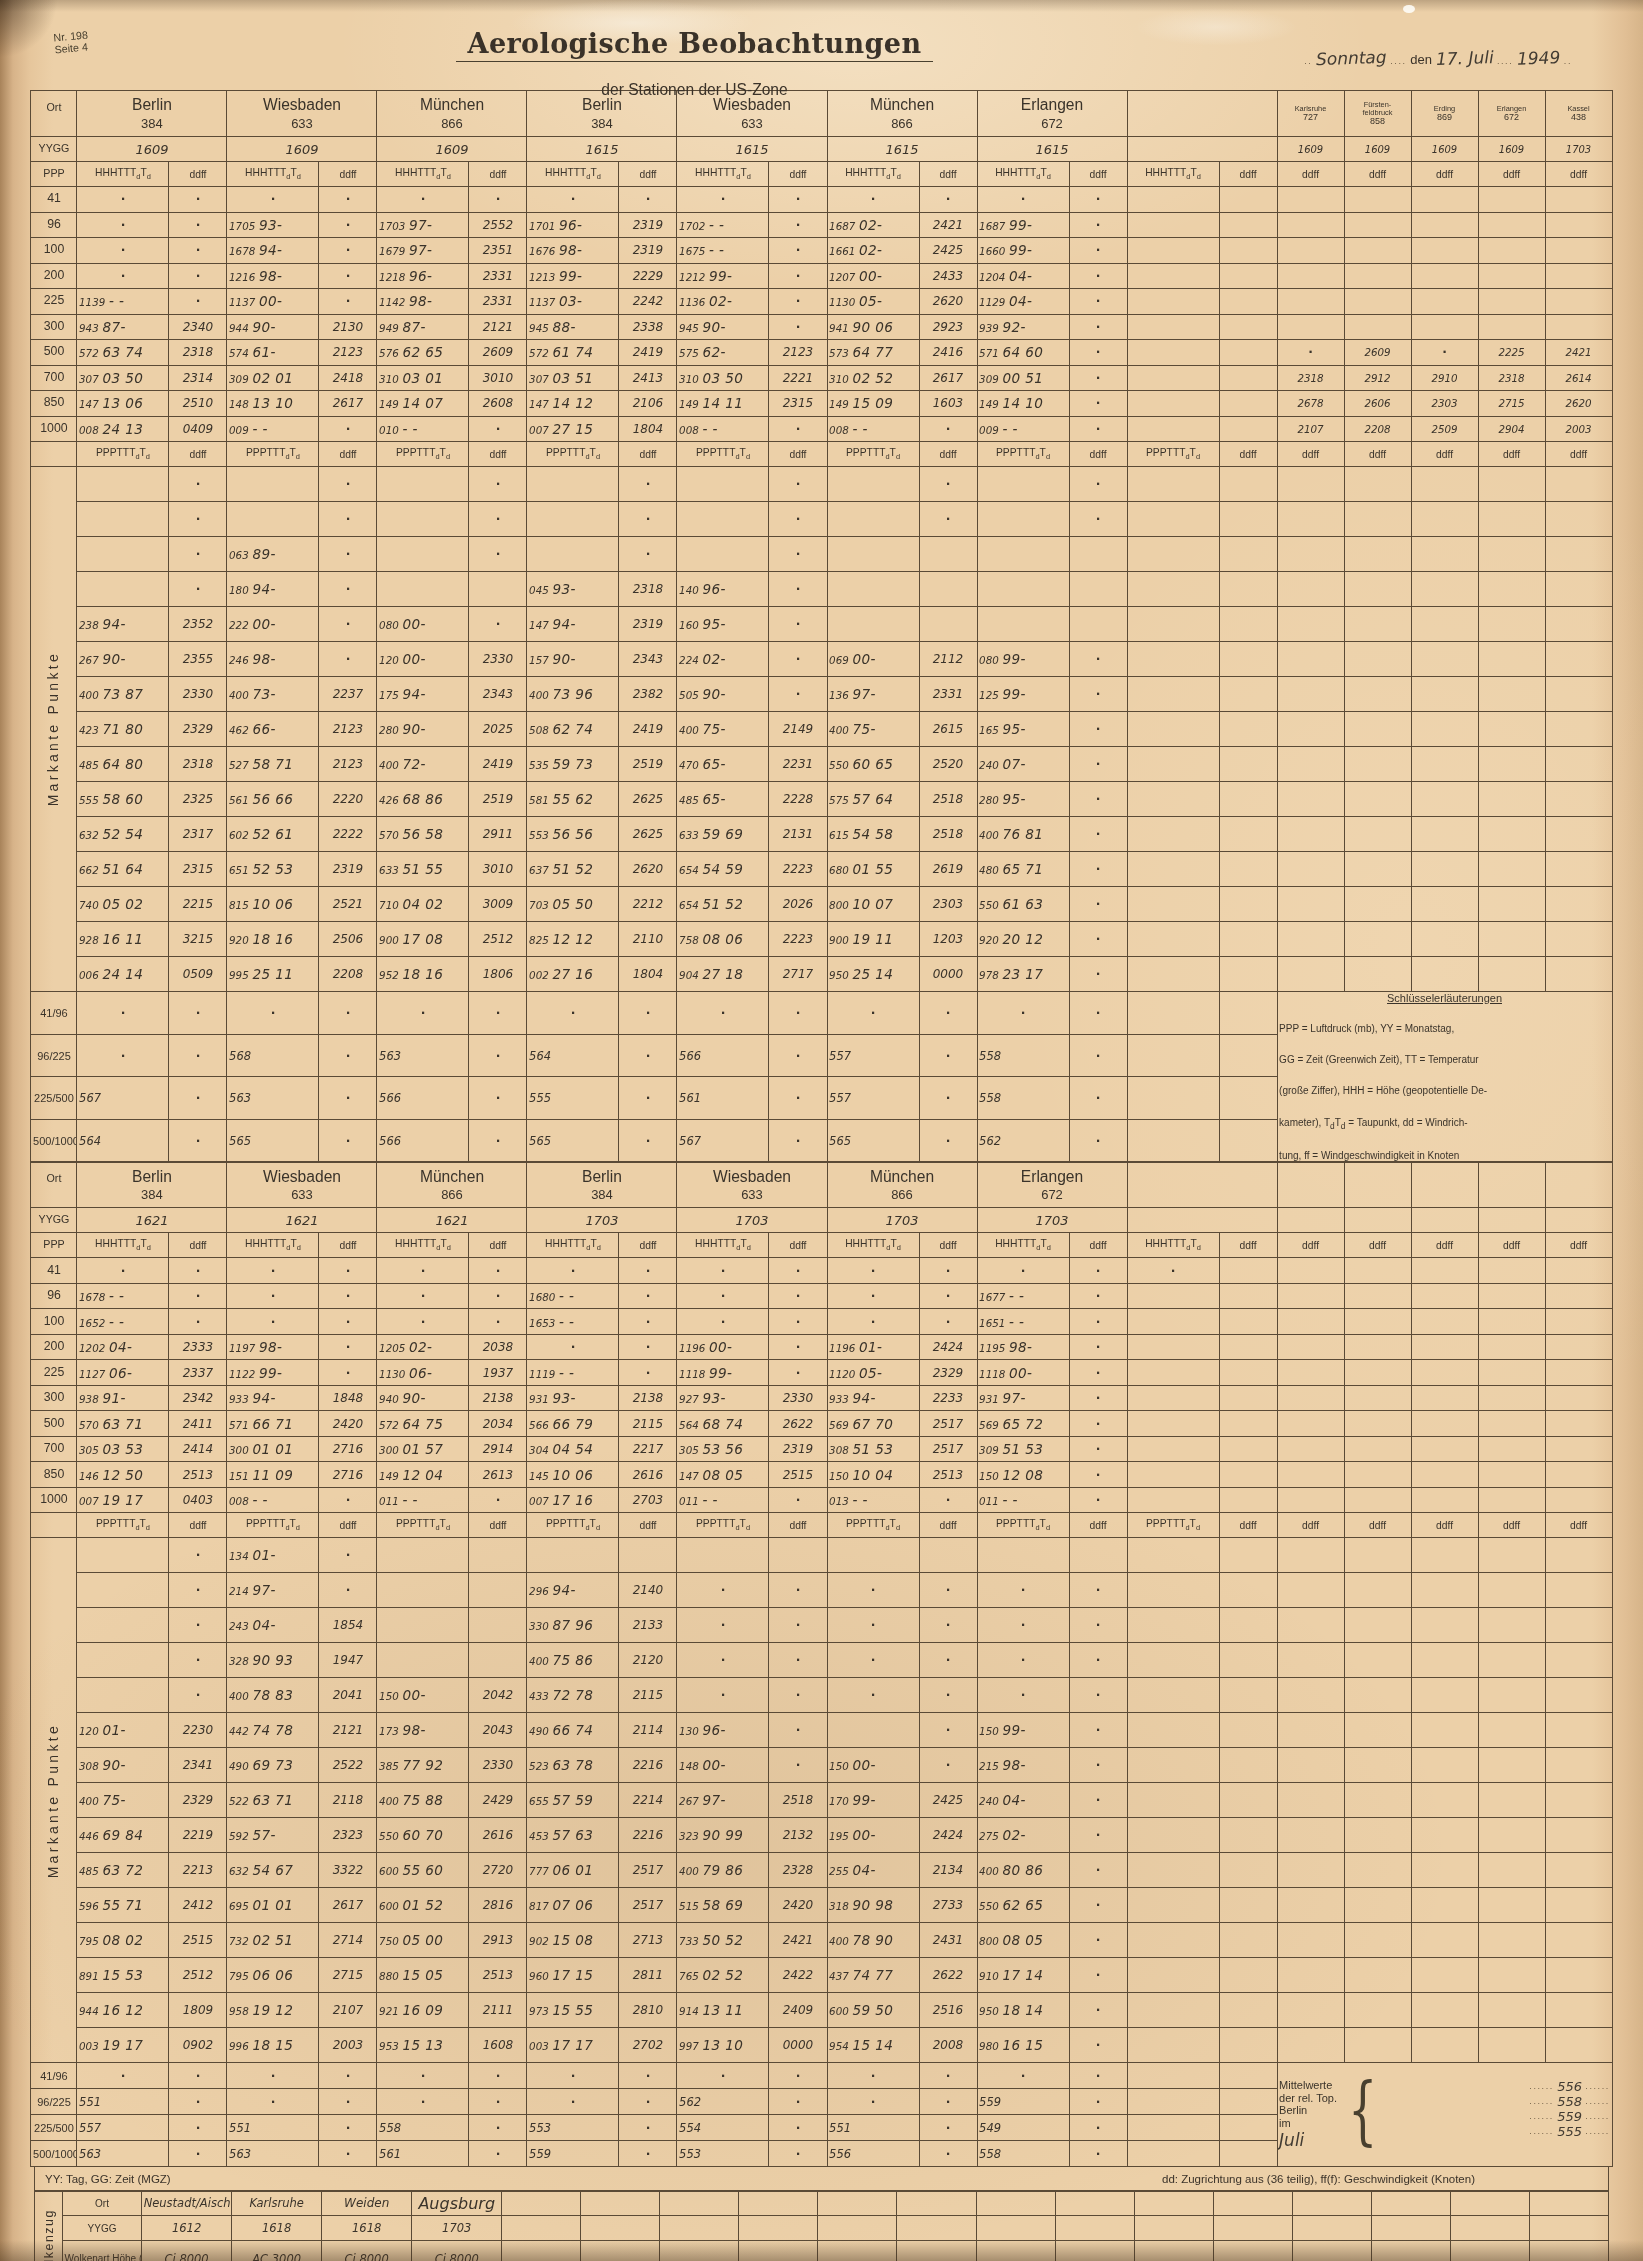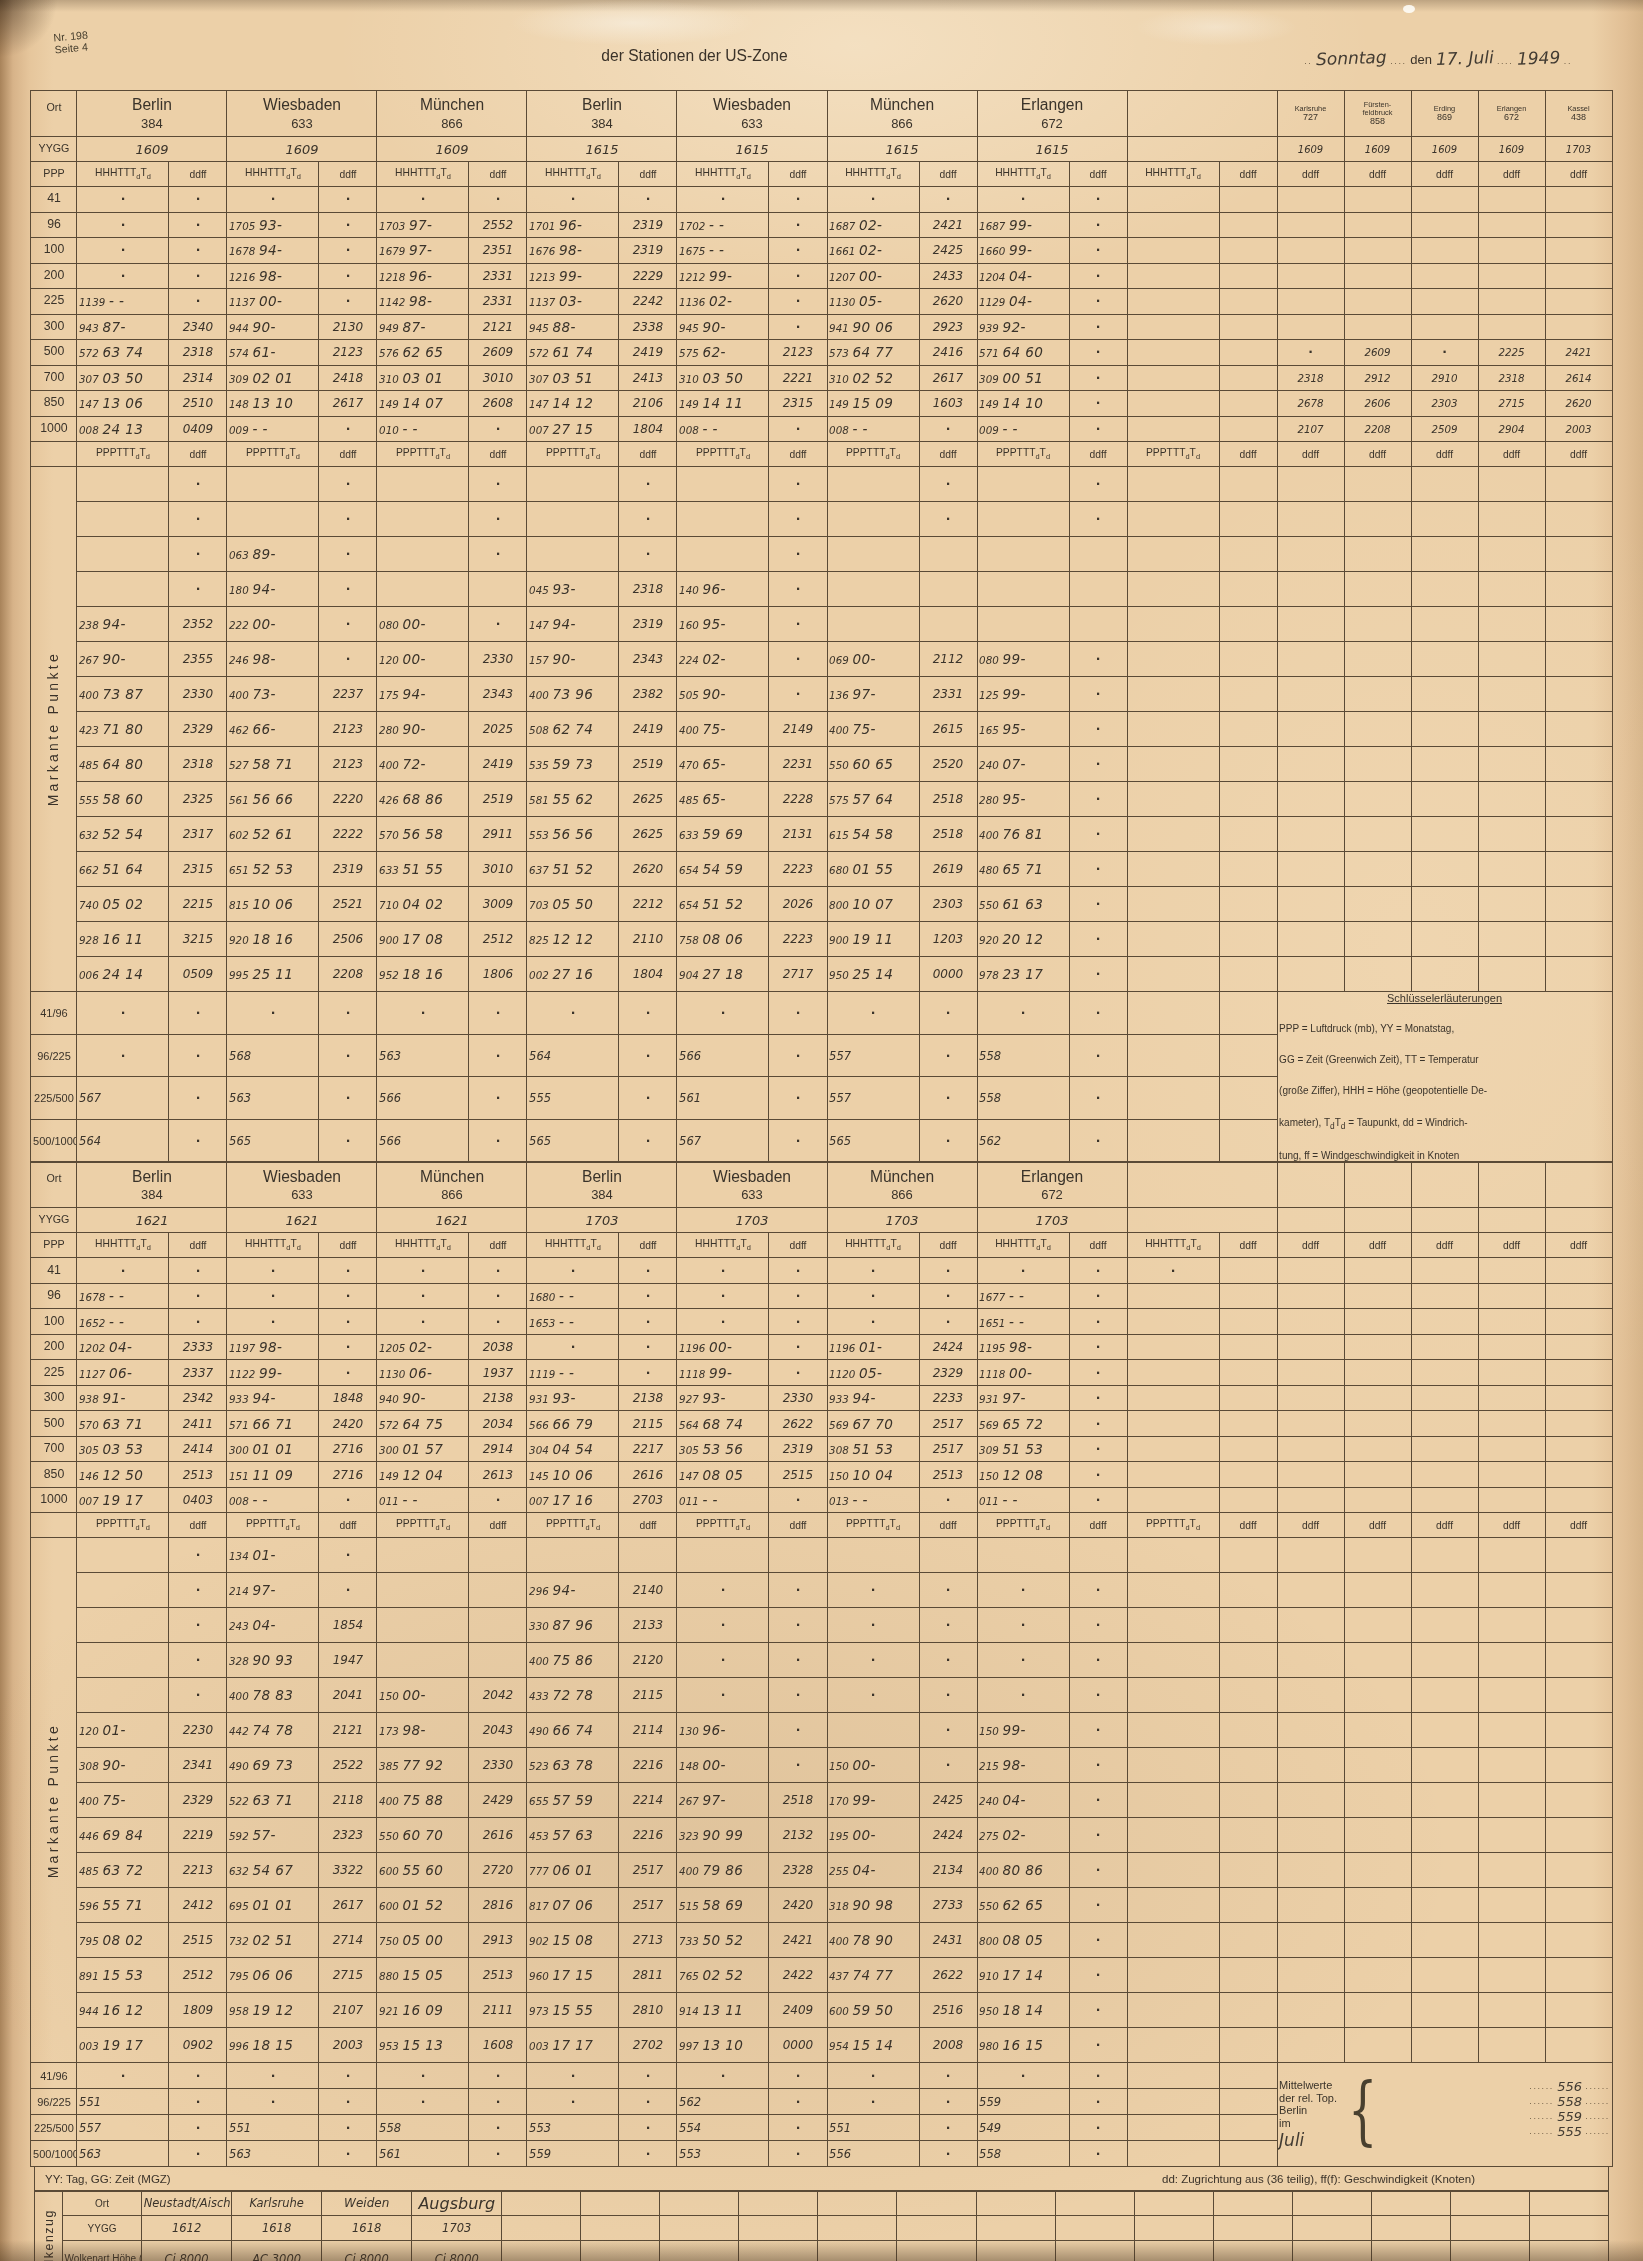--- a/index.html
+++ b/index.html
@@ -84,20 +84,21 @@
   <div class="stain1"></div>
   <div class="stain2"></div>
   <div class="speck"></div>
 
   <div class="hdr">
     <div class="nr">
       <div>Nr. 198</div>
       <div>Seite 4</div>
     </div>
     <div class="titlewrap">
+      <div class="title">Aerologische Beobachtungen</div>
       <div class="subtitle">der Stationen der US-Zone</div>
     </div>
     <div class="datewrap">
       <span class="leader">..</span>
       <span class="hwrit date-big">Sonntag</span>
       <span class="leader">....</span>
       <span>den</span>
       <span class="hwrit date-big">17. Juli</span>
       <span class="leader">....</span>
       <span class="hwrit date-big">1949</span>

